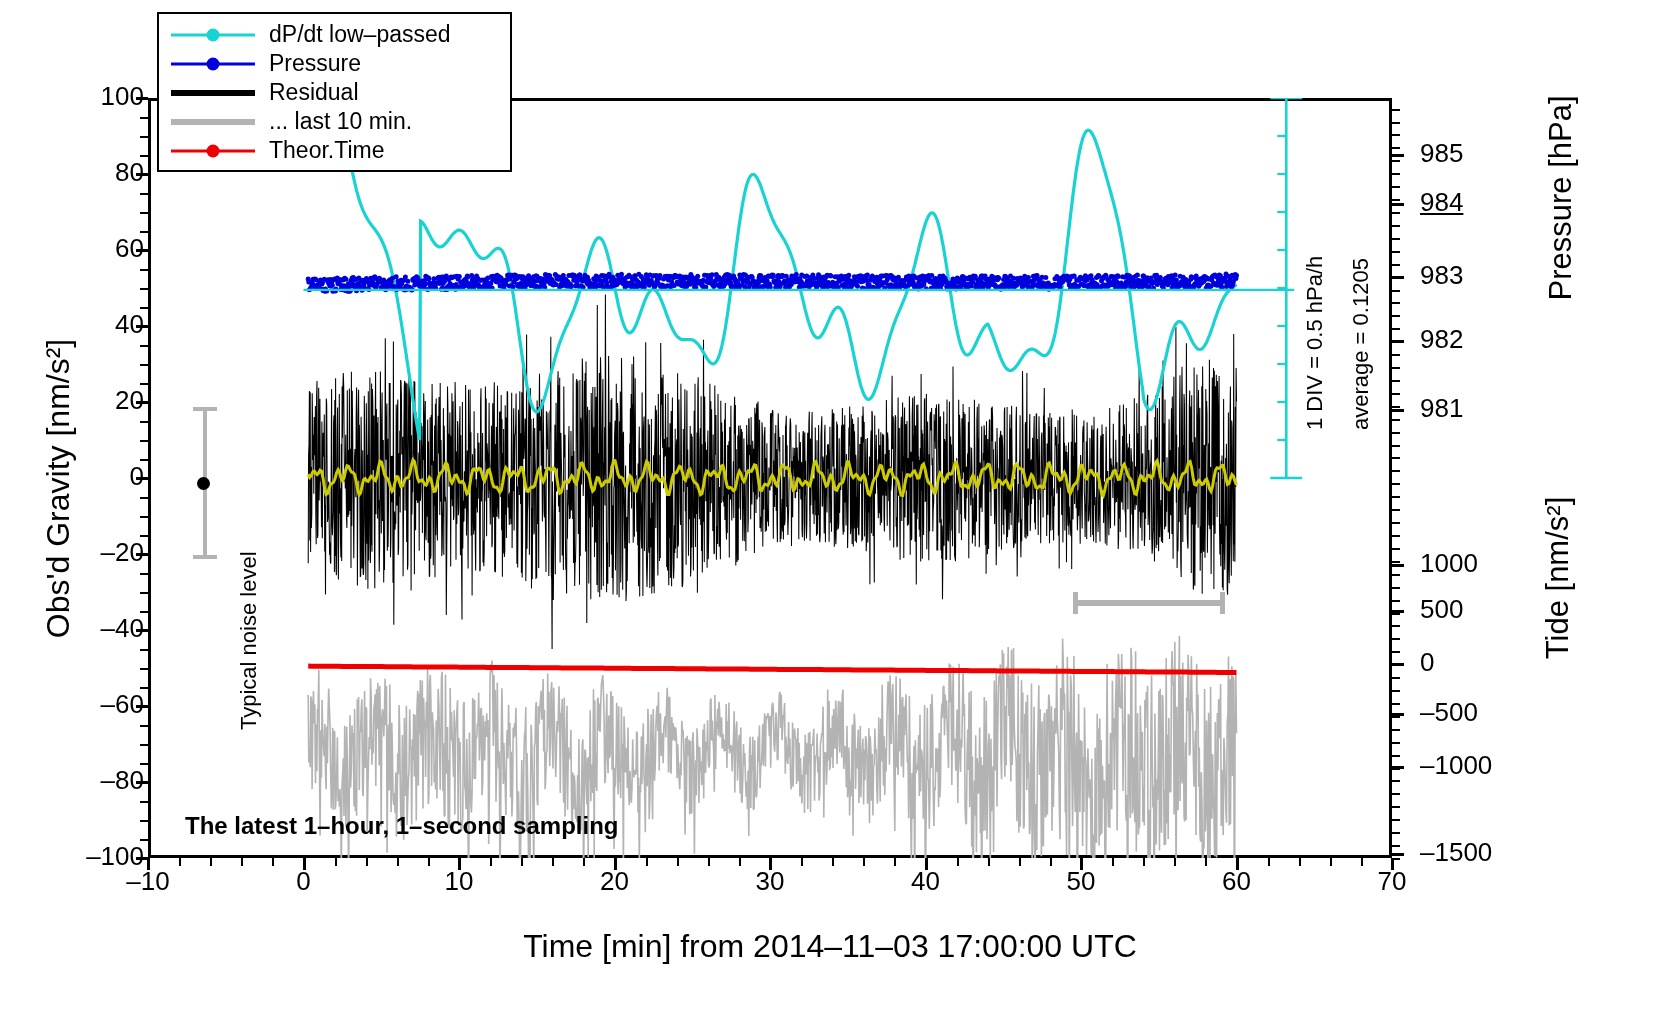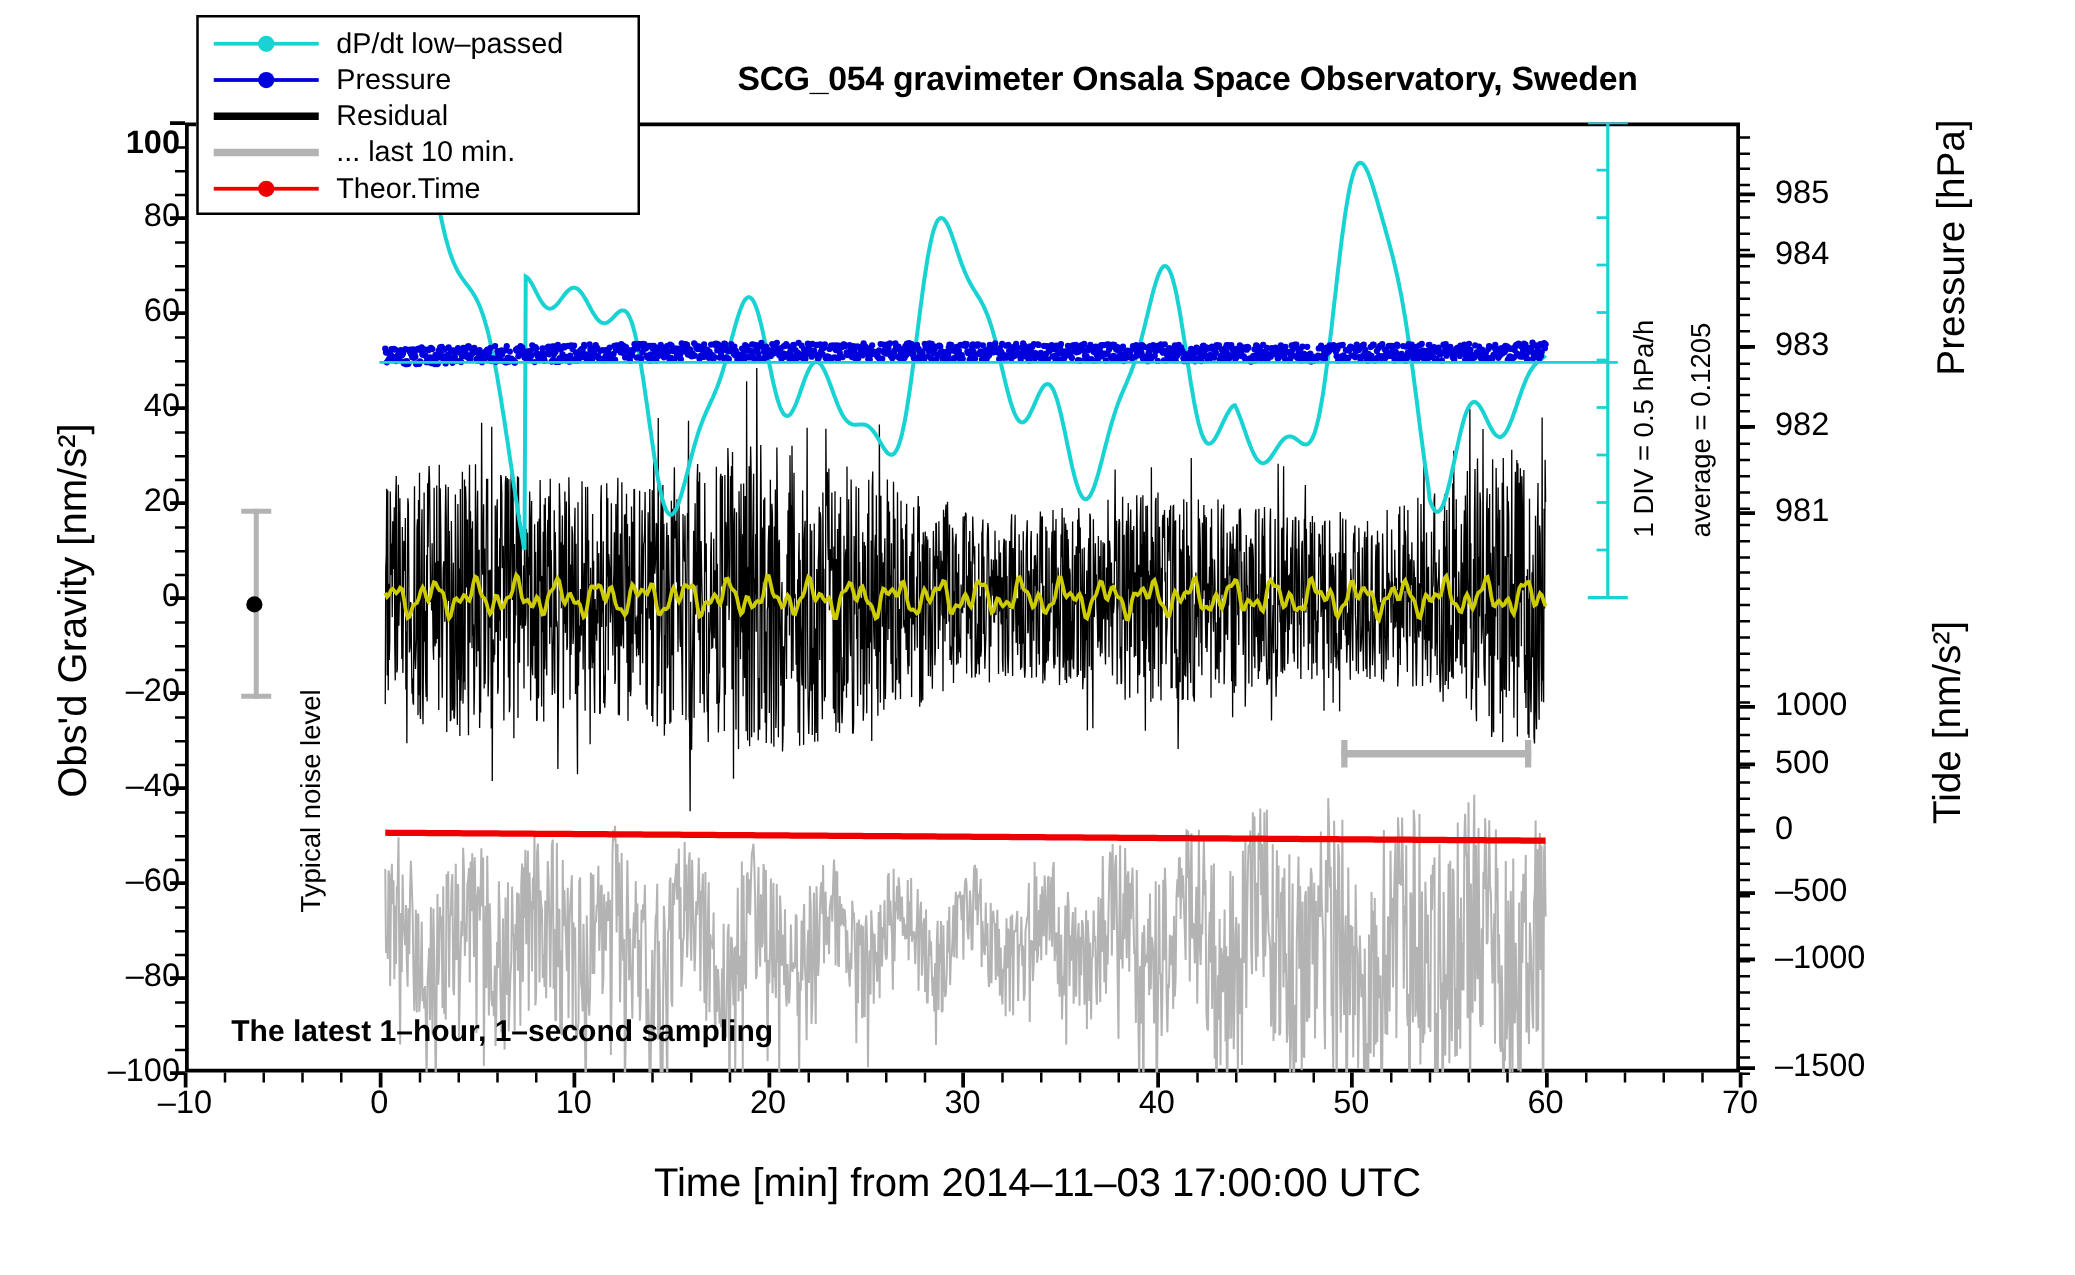--- a/index.html
+++ b/index.html
@@ -84,21 +84,20 @@
   #tenmin-bar{position:absolute;left:1073px;top:600px;width:152px;height:6px;background:#b3b3b3;}
   #tenmin-bar .endcap{position:absolute;top:-8px;width:5px;height:22px;background:#b3b3b3;}
 
   svg{display:block;}
 </style>
 </head>
 <body>
 
 <div id="root">
 
-  <div id="chart-title">SCG_054 gravimeter Onsala Space Observatory, Sweden</div>
 
   <div id="plot-frame"></div>
 
   <svg class="abs" id="data-canvas" style="left:148px;top:98px;" width="1244" height="760" viewBox="0 0 1244 760">
     <defs>
       <clipPath id="clipPlot">
           <rect x="0" y="0" width="1244" height="760"></rect>
         </clipPath>
     </defs>
     <g clip-path="url(#clipPlot)">
@@ -1669,21 +1668,21 @@
       <span class="legend-key">
         <span class="legend-line" style="background:#ee0000;"></span>
         <span class="legend-dot" style="background:#ee0000;"></span>
       </span>
       <span class="legend-label">Theor.Time</span>
     </div>
   </div>
 
   <div id="ticks-left">
       <div class="tick-mark-left" style="top: 97px;"></div>
-      <div class="ytick-left" style="top: 98px; font-weight: bold;">100</div>
+      <div class="ytick-left" style="top: 81px;">100</div>
       <div class="tick-mark-left" style="top: 173px;"></div>
       <div class="ytick-left" style="top: 157px;">80</div>
       <div class="tick-mark-left" style="top: 249px;"></div>
       <div class="ytick-left" style="top: 233px;">60</div>
       <div class="tick-mark-left" style="top: 325px;"></div>
       <div class="ytick-left" style="top: 309px;">40</div>
       <div class="tick-mark-left" style="top: 401px;"></div>
       <div class="ytick-left" style="top: 385px;">20</div>
       <div class="tick-mark-left" style="top: 477px;"></div>
       <div class="ytick-left" style="top: 461px;">0</div>
@@ -1777,21 +1776,21 @@
       <div class="tick-minor-bot" style="left: 1205.4px;"></div>
       <div class="tick-minor-bot" style="left: 1267.6px;"></div>
       <div class="tick-minor-bot" style="left: 1298.7px;"></div>
       <div class="tick-minor-bot" style="left: 1329.8px;"></div>
       <div class="tick-minor-bot" style="left: 1360.9px;"></div>
     </div>
   <div id="ticks-right">
       <div class="tick-mark-right" style="top: 154px;"></div>
       <div class="ytick-right" style="top: 138px;">985</div>
       <div class="tick-mark-right" style="top: 203.4px;"></div>
-      <div class="ytick-right" style="top: 187.4px;">984</div>
+      <div class="ytick-right" style="top: 187.4px; text-decoration: underline;">984</div>
       <div class="tick-mark-right" style="top: 275.6px;"></div>
       <div class="ytick-right" style="top: 259.6px;">983</div>
       <div class="tick-mark-right" style="top: 340.2px;"></div>
       <div class="ytick-right" style="top: 324.2px;">982</div>
       <div class="tick-mark-right" style="top: 408.6px;"></div>
       <div class="ytick-right" style="top: 392.6px;">981</div>
       <div class="tick-mark-right" style="top: 564.4px;"></div>
       <div class="ytick-right" style="top: 548.4px;">1000</div>
       <div class="tick-mark-right" style="top: 610px;"></div>
       <div class="ytick-right" style="top: 594px;">500</div>

